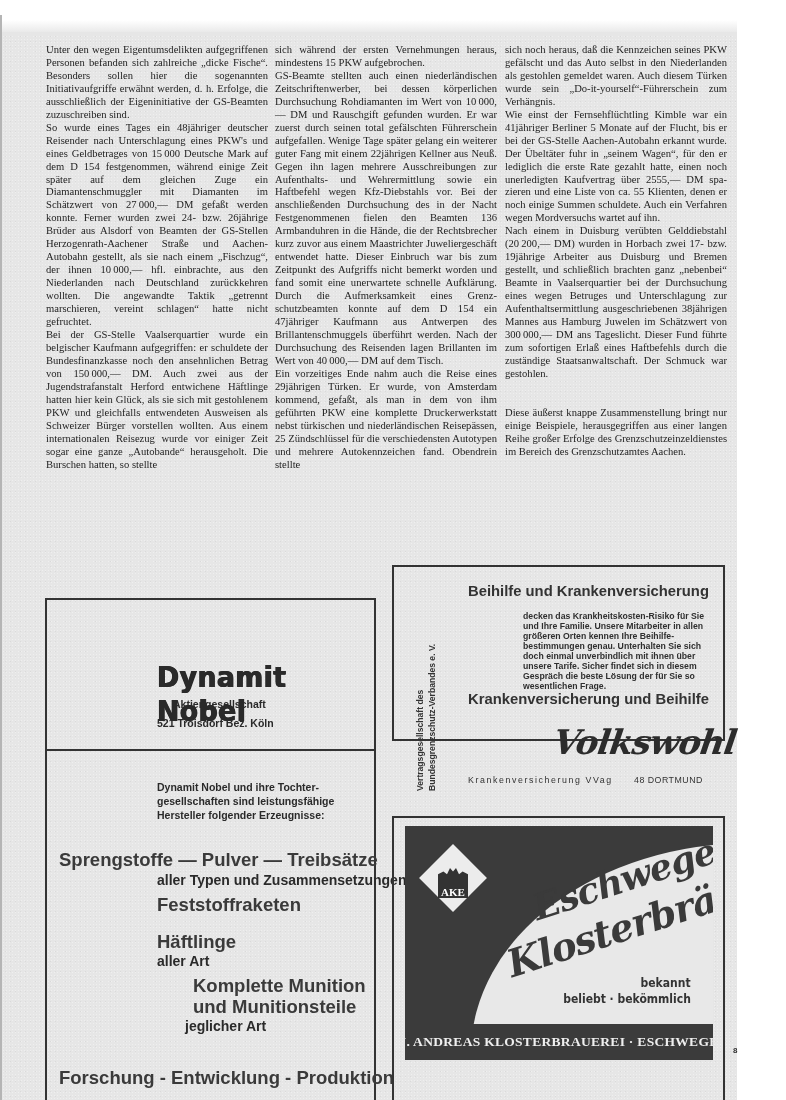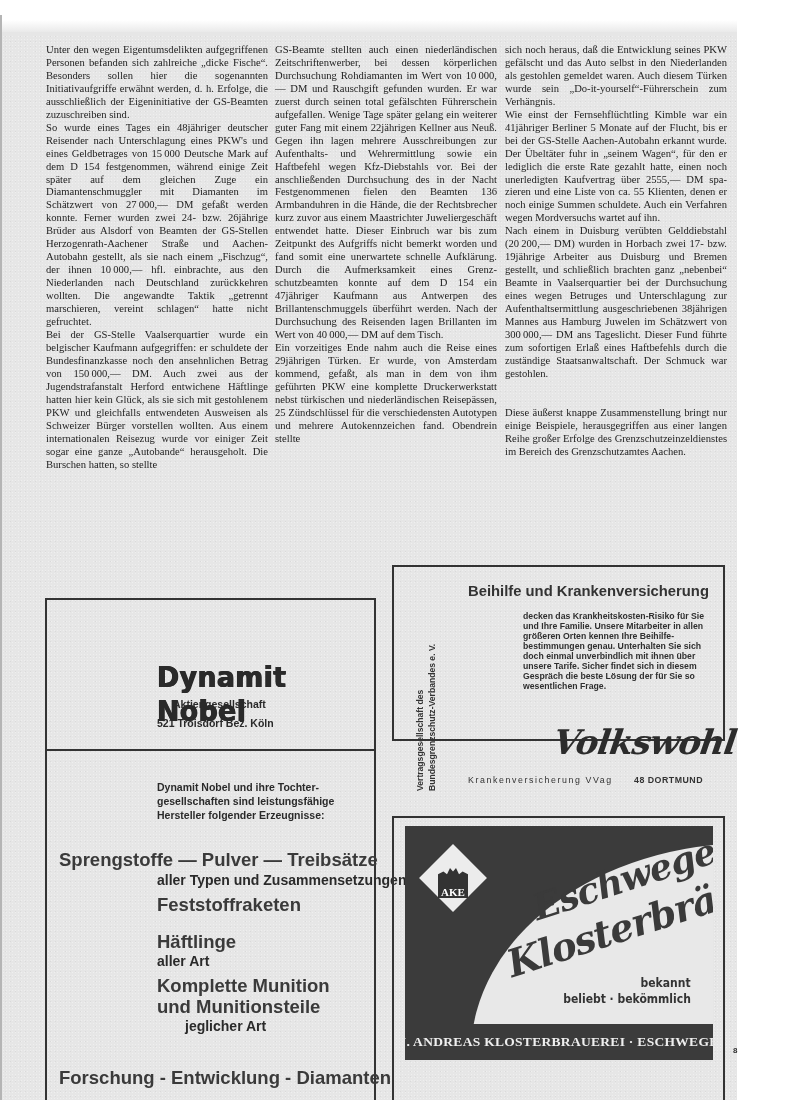--- a/index.html
+++ b/index.html
@@ -69,21 +69,21 @@
   .vw-vert .v1 { transform: translate(12px, 210px) rotate(-90deg); }
   .vw-vert .v2 { transform: translate(24px, 210px) rotate(-90deg); }
   .vw-h1 { position: absolute; left: 74px; top: 16px; font-size: 14.8px; font-weight: bold; color: #333; white-space: nowrap; }
   .vw-body { position: absolute; left: 129px; top: 44px; width: 196px; font-size: 8.7px; font-weight: bold; line-height: 10px; color: #2f2f2f; }
   .vw-h2 { position: absolute; left: 74px; top: 124px; font-size: 14.8px; font-weight: bold; color: #333; white-space: nowrap; }
   .vw-logo {
     position: absolute; left: 160px; top: 155px; font-family: "DejaVu Serif", serif; font-style: italic; font-weight: bold;
     font-size: 34px; color: #2c2c2c; letter-spacing: -1px; transform: skewX(-8deg);
   }
   .vw-foot { position: absolute; left: 74px; top: 208px; font-size: 8.8px; letter-spacing: 1.6px; color: #333; white-space: nowrap; }
-  .vw-foot2 { position: absolute; left: 240px; top: 208px; font-size: 8.8px; font-weight: bold; letter-spacing: 0.5px; color: #333; white-space: nowrap; }
+  .vw-foot2 { position: absolute; left: 240px; top: 208px; font-size: 8.8px; font-weight: normal; letter-spacing: 0.5px; color: #333; white-space: nowrap; }
 
   .ad-ek { left: 392px; top: 816px; width: 333px; height: 315px; }
   .ek-inner { position: absolute; left: 11px; top: 8px; width: 308px; height: 234px; background: #3b3b3b; overflow: hidden; }
   .ek-swoosh {
     position: absolute; left: 66px; top: 17px; width: 330px; height: 260px; background: #e8e8e8;
     border-top-left-radius: 280px 210px;
   }
   .ek-diamond {
     position: absolute; left: 24px; top: 28px; width: 48px; height: 48px; background: #ececec; transform: rotate(45deg);
   }
@@ -113,55 +113,57 @@
 <div class="left-edge"></div>
 <div class="paper"></div>
 
 <div class="columns">
   <div class="col col1">
     <p>Unter den wegen Eigentumsdelikten auf­gegriffenen Personen befanden sich zahl­reiche „dicke Fische“. Besonders sollen hier die sogenannten Initiativaufgriffe erwähnt werden, d. h. Erfolge, die ausschließlich der Eigeninitiative der GS-Beamten zuzuschrei­ben sind.</p>
     <p>So wurde eines Tages ein 48jähriger deut­scher Reisender nach Unterschlagung eines PKW's und eines Geldbetrages von 15 000 Deutsche Mark auf dem D 154 festgenom­men, während einige Zeit später auf dem gleichen Zuge ein Diamantenschmuggler mit Diamanten im Schätzwert von 27 000,— DM gefaßt werden konnte. Ferner wurden zwei 24- bzw. 26jährige Brüder aus Alsdorf von Beamten der GS-Stellen Herzogenrath-Aachener Straße und Aachen-Autobahn ge­stellt, als sie nach einem „Fischzug“, der ihnen 10 000,— hfl. einbrachte, aus den Niederlanden nach Deutschland zurückkeh­ren wollten. Die angewandte Taktik „ge­trennt marschieren, vereint schlagen“ hatte nicht gefruchtet.</p>
     <p>Bei der GS-Stelle Vaalserquartier wurde ein belgischer Kaufmann aufgegriffen: er schuldete der Bundesfinanzkasse noch den ansehnlichen Betrag von 150 000,— DM. Auch zwei aus der Jugendstrafanstalt Her­ford entwichene Häftlinge hatten hier kein Glück, als sie sich mit gestohlenem PKW und gleichfalls entwendeten Ausweisen als Schweizer Bürger vorstellen wollten. Aus einem internationalen Reisezug wurde vor einiger Zeit sogar eine ganze „Autobande“ herausgeholt. Die Burschen hatten, so stellte</p>
   </div>
   <div class="col col2">
+    <p>sich während der ersten Vernehmungen her­aus, mindestens 15 PKW aufgebrochen.</p>
     <p>GS-Beamte stellten auch einen niederländi­schen Zeitschriftenwerber, bei dessen körper­lichen Durchsuchung Rohdiamanten im Wert von 10 000,— DM und Rauschgift gefunden wurden. Er war zuerst durch seinen total gefälschten Führerschein aufgefallen. Wenige Tage später gelang ein weiterer guter Fang mit einem 22jährigen Kellner aus Neuß. Gegen ihn lagen mehrere Ausschreibungen zur Aufenthalts- und Wehrermittlung sowie ein Haftbefehl wegen Kfz-Diebstahls vor. Bei der anschließenden Durchsuchung des in der Nacht Festgenommenen fielen den Beamten 136 Armbanduhren in die Hände, die der Rechtsbrecher kurz zuvor aus einem Maast­richter Juweliergeschäft entwendet hatte. Dieser Einbruch war bis zum Zeitpunkt des Aufgriffs nicht bemerkt worden und fand somit eine unerwartete schnelle Aufklärung. Durch die Aufmerksamkeit eines Grenz­schutzbeamten konnte auf dem D 154 ein 47jähriger Kaufmann aus Antwerpen des Brillantenschmuggels überführt werden. Nach der Durchsuchung des Reisenden lagen Brillanten im Wert von 40 000,— DM auf dem Tisch.</p>
     <p>Ein vorzeitiges Ende nahm auch die Reise eines 29jährigen Türken. Er wurde, von Amsterdam kommend, gefaßt, als man in dem von ihm geführten PKW eine komplette Druckerwerkstatt nebst türkischen und nie­derländischen Reisepässen, 25 Zündschlüssel für die verschiedensten Autotypen und meh­rere Autokennzeichen fand. Obendrein stellte</p>
   </div>
   <div class="col col3">
-    <p>sich noch heraus, daß die Entwicklung seines PKW gefälscht und das Auto selbst in den Niederlanden als gestohlen gemeldet waren. Auch diesem Türken wurde sein „Do-it-yourself“-Führerschein zum Verhängnis.</p>
+    <p>sich noch heraus, daß die Kennzeichen seines PKW gefälscht und das Auto selbst in den Niederlanden als gestohlen gemeldet waren. Auch diesem Türken wurde sein „Do-it-yourself“-Führerschein zum Verhängnis.</p>
     <p>Wie einst der Fernsehflüchtling Kimble war ein 41jähriger Berliner 5 Monate auf der Flucht, bis er bei der GS-Stelle Aachen-Autobahn erkannt wurde. Der Übeltäter fuhr in „seinem Wagen“, für den er lediglich die erste Rate gezahlt hatte, einen noch uner­ledigten Kaufvertrag über 2555,— DM spa­zieren und eine Liste von ca. 55 Klienten, denen er noch einige Summen schuldete. Auch ein Verfahren wegen Mordversuchs wartet auf ihn.</p>
     <p>Nach einem in Duisburg verübten Geld­diebstahl (20 200,— DM) wurden in Horbach zwei 17- bzw. 19jährige Arbeiter aus Duis­burg und Bremen gestellt, und schließlich brachten ganz „nebenbei“ Beamte in Vaalser­quartier bei der Durchsuchung eines wegen Betruges und Unterschlagung zur Aufent­haltsermittlung ausgeschriebenen 38jährigen Mannes aus Hamburg Juwelen im Schätz­wert von 300 000,— DM ans Tageslicht. Die­ser Fund führte zum sofortigen Erlaß ei­nes Haftbefehls durch die zuständige Staats­anwaltschaft. Der Schmuck war gestohlen.</p>
     <p class="gap">Diese äußerst knappe Zusammenstellung bringt nur einige Beispiele, herausgegriffen aus einer langen Reihe großer Erfolge des Grenzschutzeinzeldienstes im Bereich des Grenzschutzamtes Aachen.</p>
   </div>
 </div>
 
 <div class="ad ad-dn">
   <div class="dn-top">
     <div class="dn-logo">Dynamit Nobel</div>
     <div class="dn-sub a">Aktiengesellschaft</div>
     <div class="dn-sub b">521 Troisdorf Bez. Köln</div>
   </div>
   <div class="dn-intro">Dynamit Nobel und ihre Tochter­gesellschaften sind leistungsfähige Hersteller folgender Erzeugnisse:</div>
   <div class="dn-big dn-line1">Sprengstoffe — Pulver — Treibsätze</div>
   <div class="dn-small dn-s1">aller Typen und Zusammensetzungen</div>
   <div class="dn-big dn-line2">Feststoffraketen</div>
   <div class="dn-big dn-line3">Häftlinge</div>
   <div class="dn-small dn-s3">aller Art</div>
-  <div class="dn-big dn-line4" style="white-space:normal;width:210px;">Komplette Munition und Munitionsteile</div>
+  <div class="dn-big dn-line4" style="white-space:normal;width:210px;margin-left:36px;">Komplette Munition und Munitionsteile</div>
   <div class="dn-small dn-s4">jeglicher Art</div>
-  <div class="dn-footer">Forschung - Entwicklung - Diamanten</div>
+  <div class="dn-footer">Forschung - Entwicklung - Produktion</div>
 </div>
 
 <div class="ad ad-vw">
   <div class="vw-vert">
     <span class="v1">Vertragsgesellschaft des</span>
     <span class="v2">Bundesgrenzschutz-Verbandes e. V.</span>
   </div>
   <div class="vw-h1">Beihilfe und Krankenversicherung</div>
   <div class="vw-body">decken das Krankheitskosten-Risiko für Sie und Ihre Familie. Unsere Mitarbeiter in allen größeren Orten kennen Ihre Beihilfe­bestimmungen genau. Unterhalten Sie sich doch einmal unverbindlich mit ihnen über unsere Tarife. Sicher findet sich in diesem Gespräch die beste Lösung der für Sie so wesentlichen Frage.</div>
+  <div class="vw-h2">Krankenversicherung und Beihilfe</div>
   <div class="vw-logo">Volkswohl</div>
   <div class="vw-foot">Krankenversicherung VVag</div>
   <div class="vw-foot2">48 DORTMUND</div>
 </div>
 
 <div class="ad ad-ek">
   <div class="ek-inner">
     <div class="ek-swoosh"></div>
     <div class="ek-diamond"></div>
     <div class="ek-badge">

